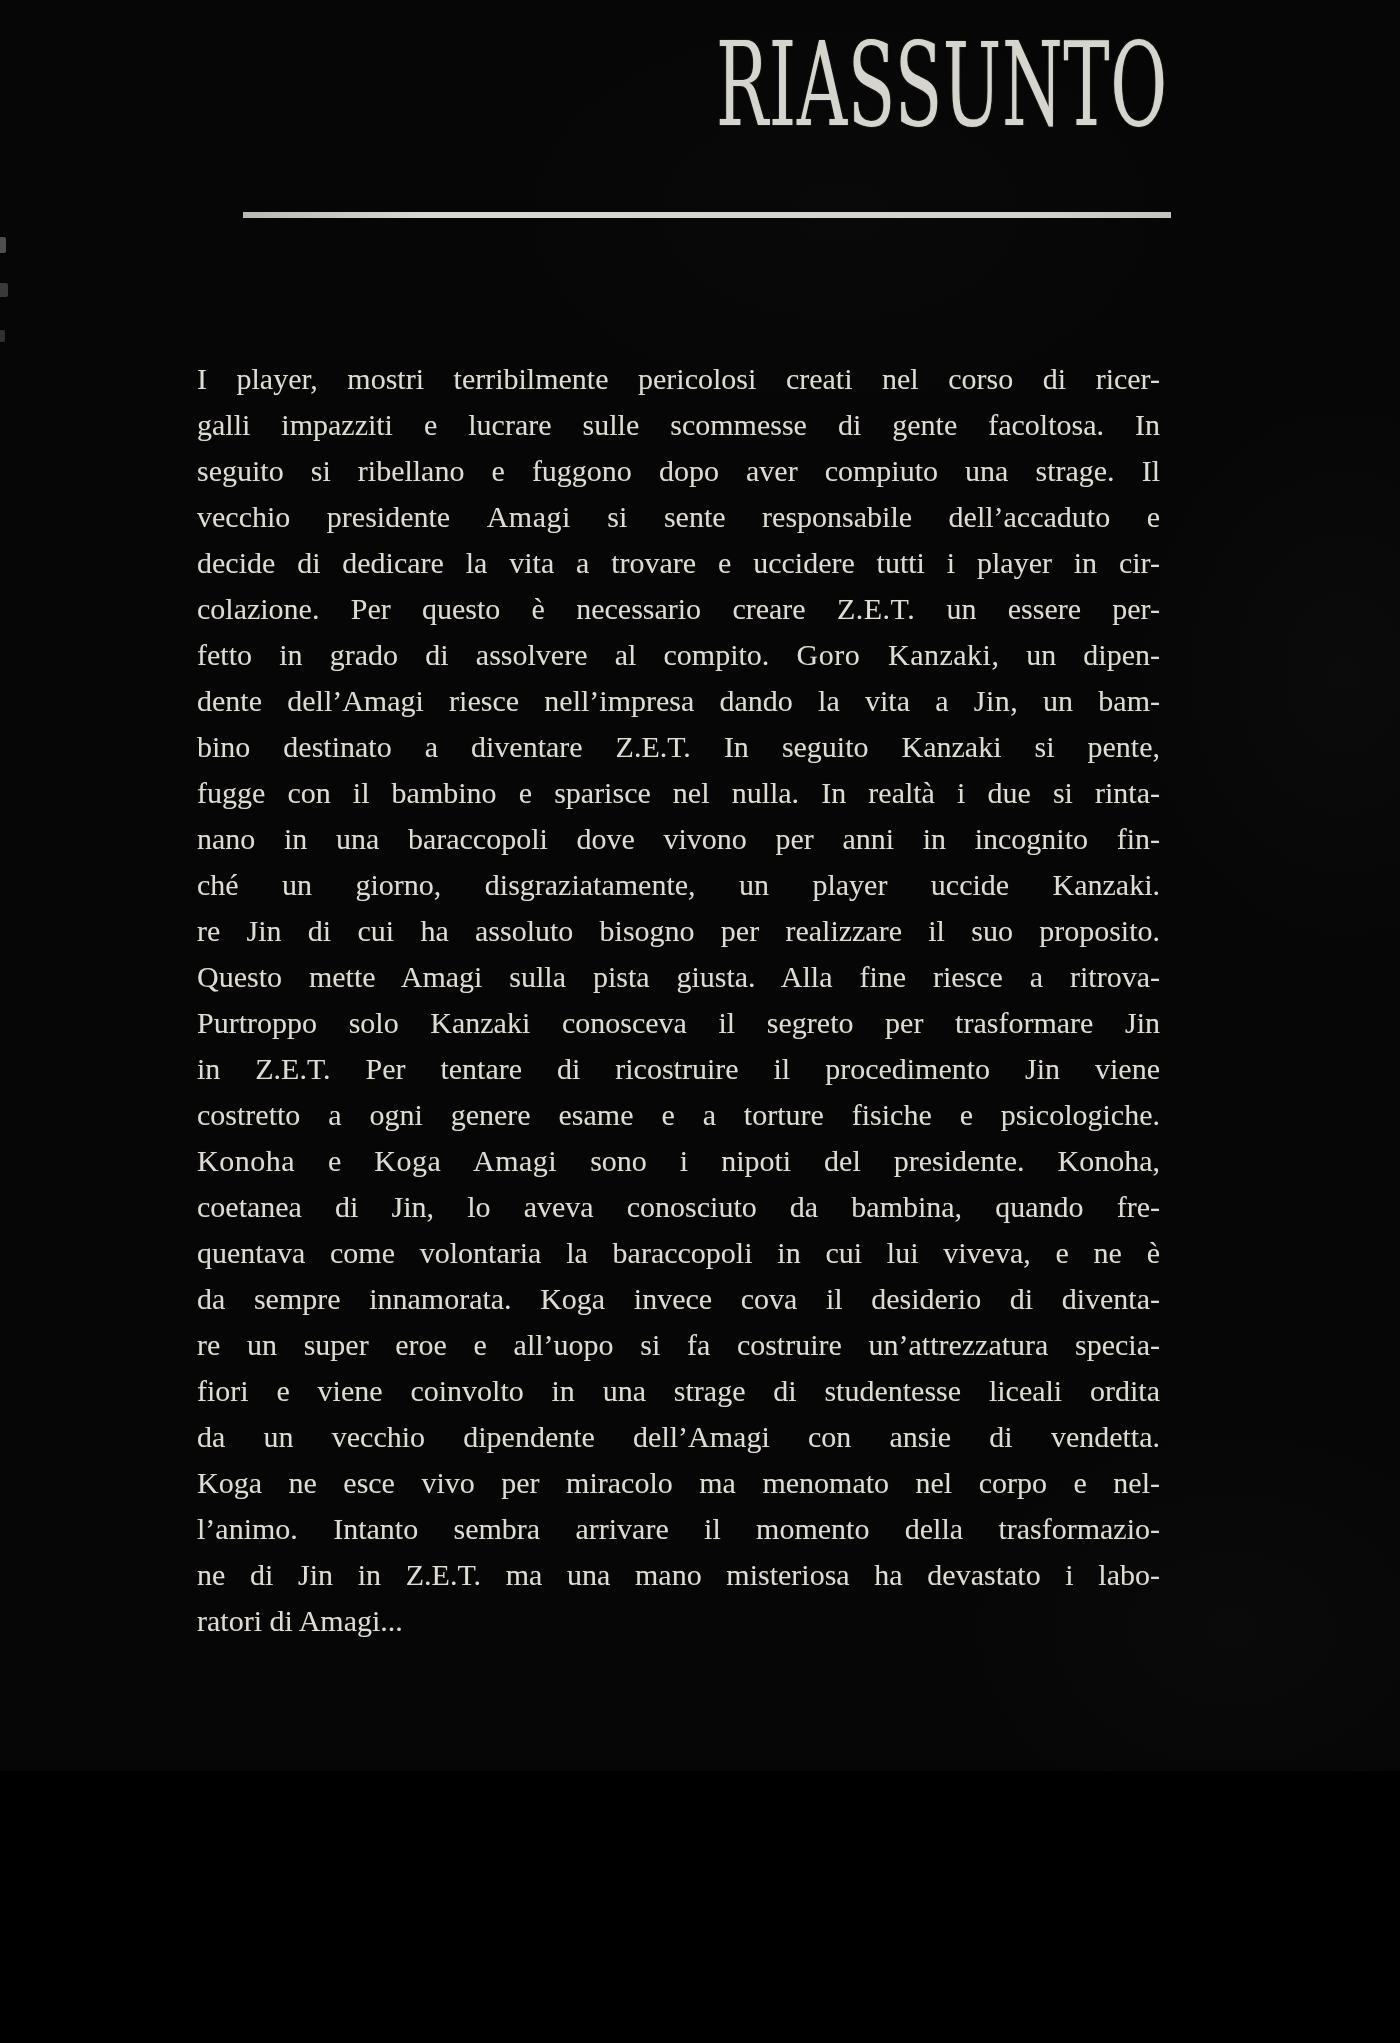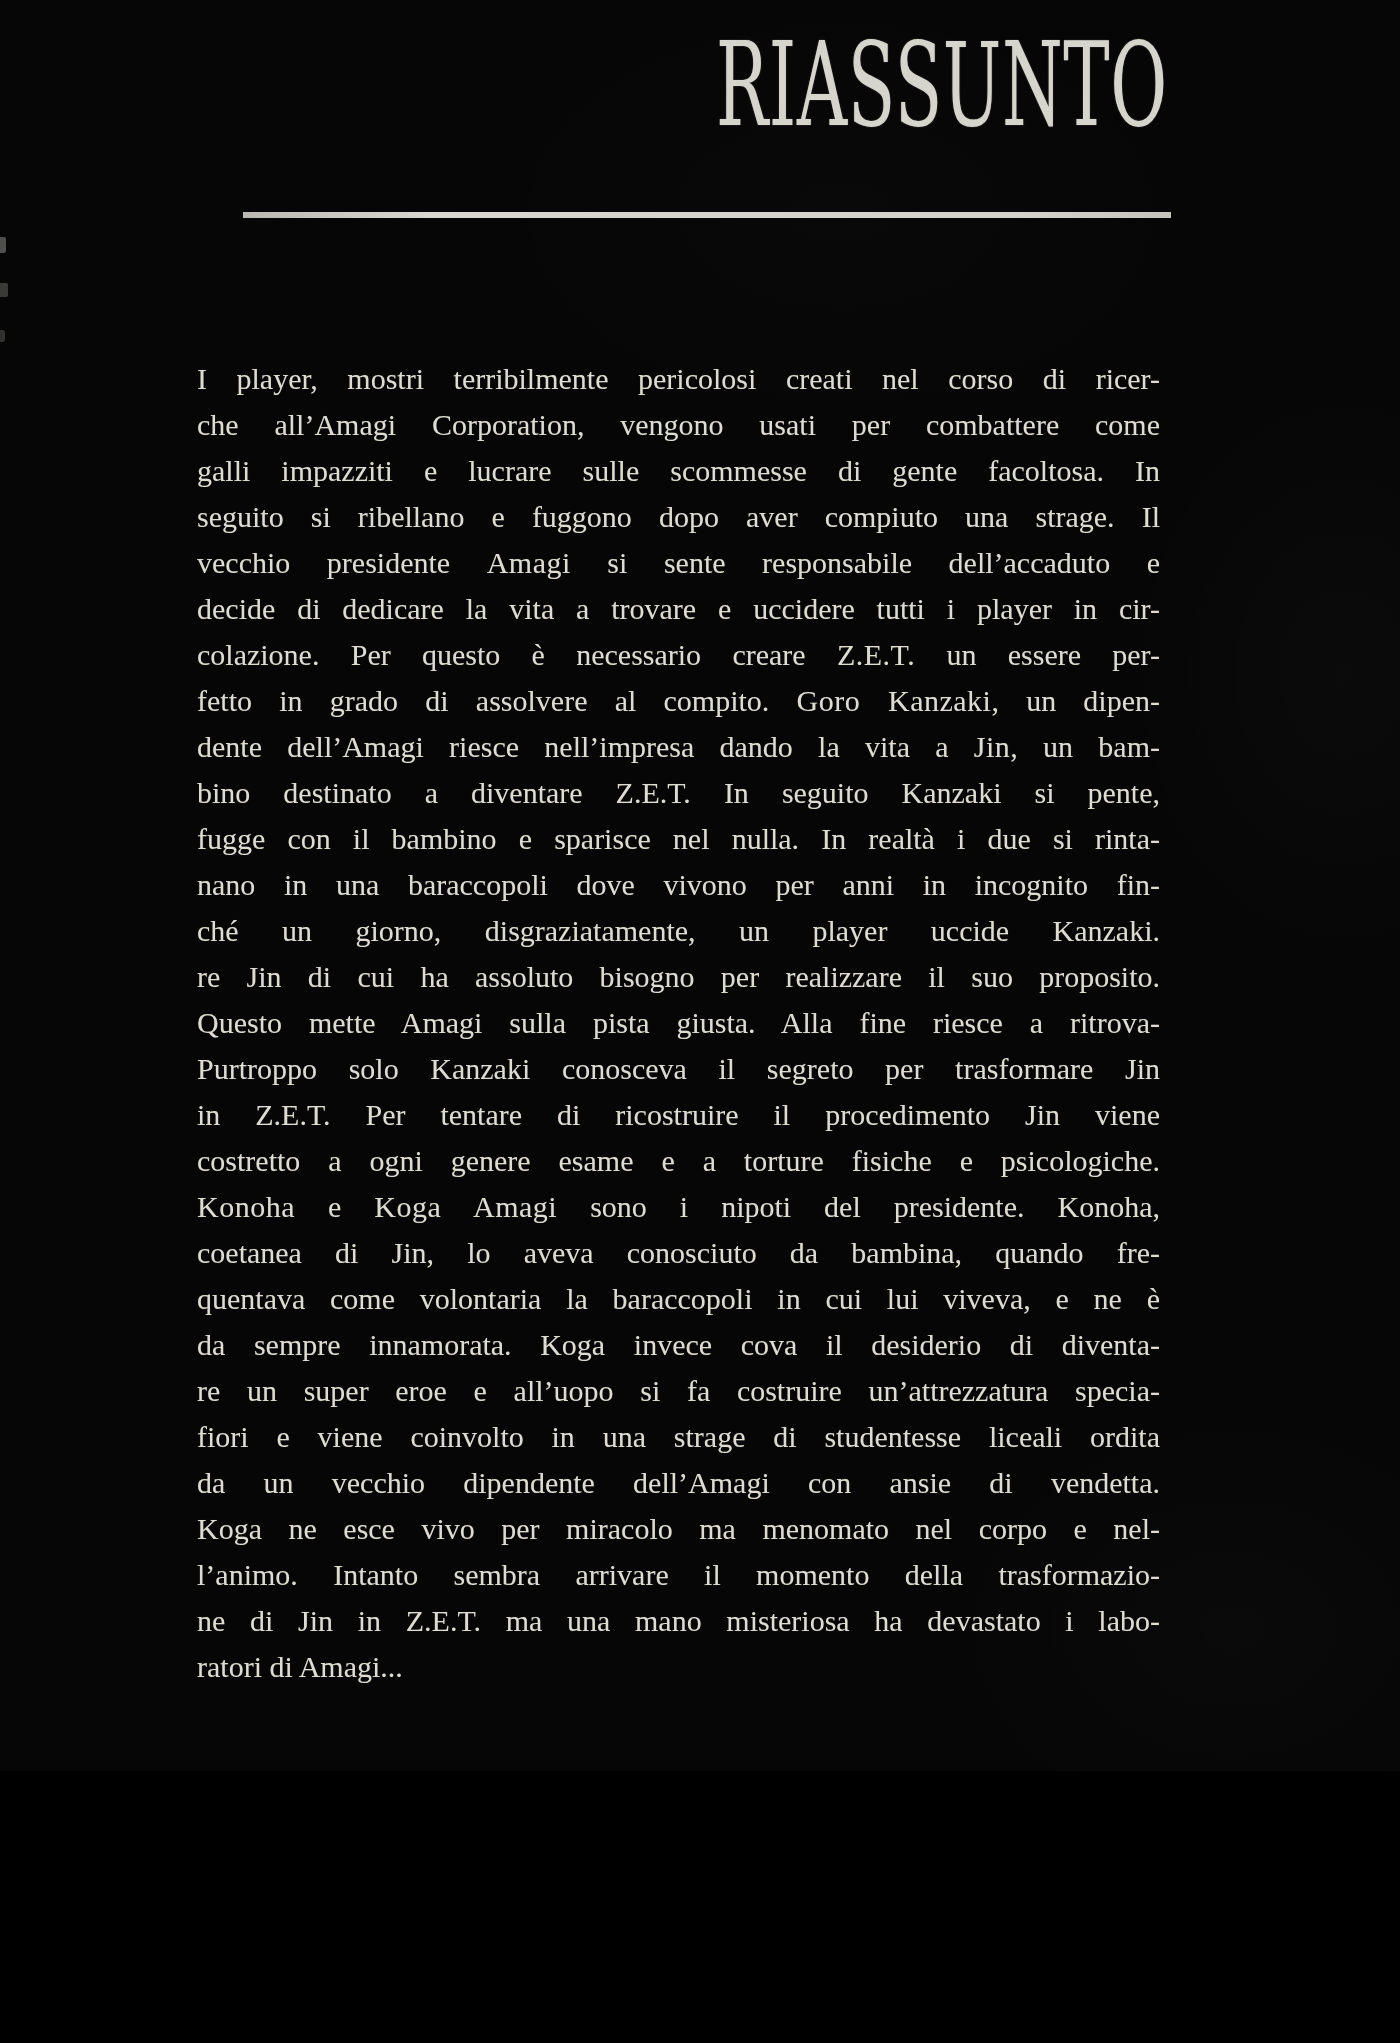--- a/index.html
+++ b/index.html
@@ -87,21 +87,20 @@
 </head>
 <body>
 
 <div class="page">
   <h1 class="title">RIASSUNTO</h1>
 
   <div class="rule"></div>
 
   <div class="body-text">
       <div class="line"><span>I player, mostri terribilmente pericolosi creati nel corso di ricer-</span></div>
-      <div class="line"><span>che all’Amagi Corporation, vengono usati per combattere come</span></div>
       <div class="line"><span>galli impazziti e lucrare sulle scommesse di gente facoltosa. In</span></div>
       <div class="line"><span>seguito si ribellano e fuggono dopo aver compiuto una strage. Il</span></div>
       <div class="line"><span>vecchio presidente </span><b>Amagi</b><span> si sente responsabile dell’accaduto e</span></div>
       <div class="line"><span>decide di dedicare la vita a trovare e uccidere tutti i player in cir-</span></div>
       <div class="line"><span>colazione. Per questo è necessario creare </span><b>Z.E.T.</b><span> un essere per-</span></div>
       <div class="line"><span>fetto in grado di assolvere al compito. </span><b>Goro Kanzaki</b><span>, un dipen-</span></div>
       <div class="line"><span>dente dell’Amagi riesce nell’impresa dando la vita a </span><b>Jin</b><span>, un bam-</span></div>
       <div class="line"><span>bino destinato a diventare Z.E.T. In seguito Kanzaki si pente,</span></div>
       <div class="line"><span>fugge con il bambino e sparisce nel nulla. In realtà i due si rinta-</span></div>
       <div class="line"><span>nano in una baraccopoli dove vivono per anni in incognito fin-</span></div>

